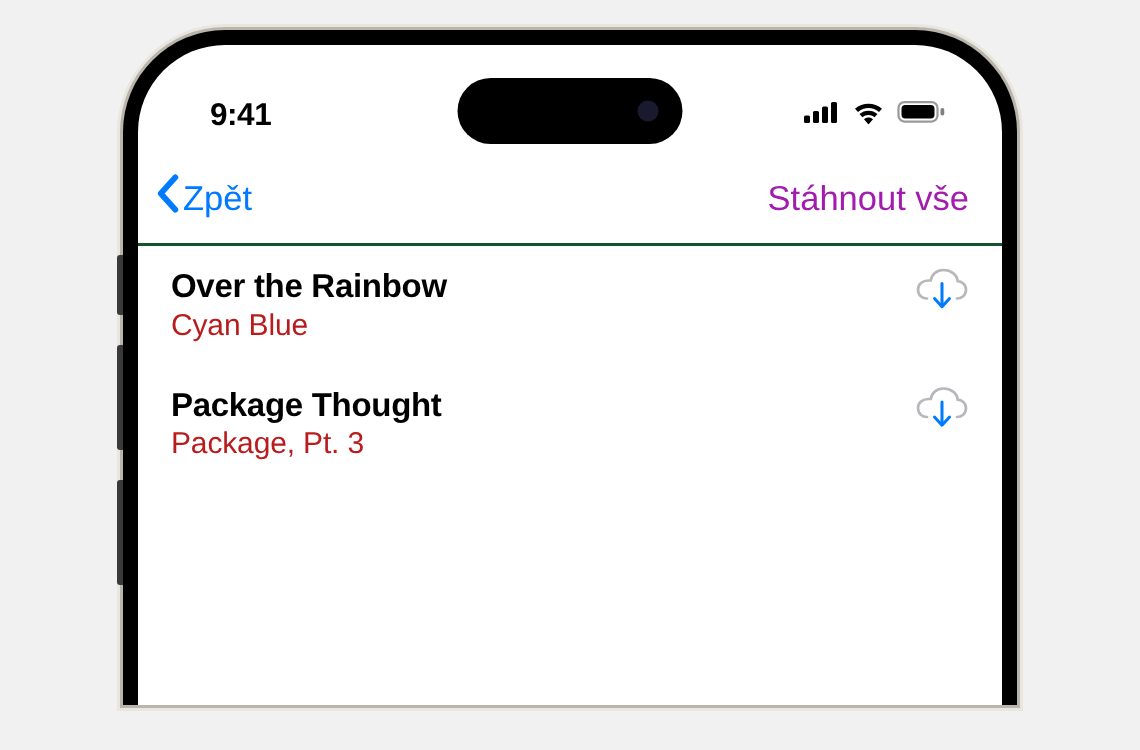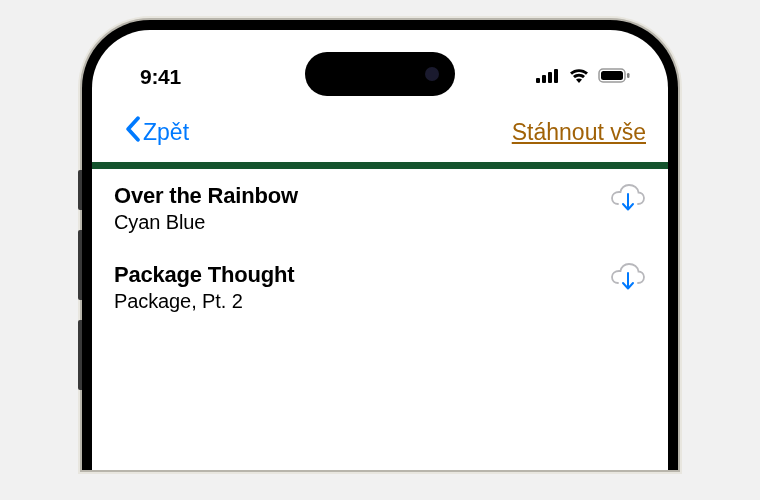--- a/index.html
+++ b/index.html
@@ -65,57 +65,56 @@
     }
     .status-icons {
       display: flex;
       align-items: center;
       gap: 8px;
     }
     .nav-bar {
       display: flex;
       justify-content: space-between;
       align-items: center;
-      padding: 18px 22px 14px 32px;
-      border-bottom: 7px solid #14532d;
+      padding: 18px 22px 14px 11px;
+      border-bottom: 2px solid #14532d;
     }
     .back-button {
       display: flex;
       align-items: center;
       gap: 2px;
       color: #007aff;
       font-size: 23px;
       cursor: pointer;
     }
     .nav-action {
-      color: #a16207;
+      color: #a21caf;
       font-size: 23px;
       cursor: pointer;
-      text-decoration: underline;
     }
     .list-item {
       display: flex;
       justify-content: space-between;
       align-items: flex-start;
       padding: 14px 22px 14px 22px;
     }
     .list-text {
       display: flex;
       flex-direction: column;
       gap: 2px;
     }
     .list-title {
       font-size: 22px;
       font-weight: 700;
       color: #000;
       letter-spacing: -0.2px;
     }
     .list-subtitle {
       font-size: 20px;
-      color: #000000;
+      color: #b91c1c;
       letter-spacing: -0.1px;
     }
     .download-btn {
       cursor: pointer;
     }
     .side-button {
       position: absolute;
       left: -4px;
       width: 4px;
       background: #3a3a3a;
@@ -183,21 +182,21 @@
             <path d="M28 21 C31 21 34 19 34 15 C34 11.5 31 9.5 28.5 9.5 C28 5 24 2 19 2 C14.5 2 11 5 10.5 9 C10 9 9.5 9 9 9 C5 9 2 11.5 2 15 C2 19 5 21 8 21" fill="none" stroke="#b8b8bc" stroke-width="1.8" stroke-linecap="round"></path>
             <line x1="18" y1="11" x2="18" y2="26" stroke="#007aff" stroke-width="2" stroke-linecap="round"></line>
             <path d="M13 21 L18 26.5 L23 21" fill="none" stroke="#007aff" stroke-width="2" stroke-linecap="round" stroke-linejoin="round"></path>
           </svg>
       </div>
     </div>
 
     <div class="list-item">
       <div class="list-text">
         <div class="list-title">Package Thought</div>
-        <div class="list-subtitle">Package, Pt. 2</div>
+        <div class="list-subtitle">Package, Pt. 3</div>
       </div>
       <div class="download-btn">
         <svg width="36" height="30" viewBox="0 0 36 30">
             <path d="M28 21 C31 21 34 19 34 15 C34 11.5 31 9.5 28.5 9.5 C28 5 24 2 19 2 C14.5 2 11 5 10.5 9 C10 9 9.5 9 9 9 C5 9 2 11.5 2 15 C2 19 5 21 8 21" fill="none" stroke="#b8b8bc" stroke-width="1.8" stroke-linecap="round"></path>
             <line x1="18" y1="11" x2="18" y2="26" stroke="#007aff" stroke-width="2" stroke-linecap="round"></line>
             <path d="M13 21 L18 26.5 L23 21" fill="none" stroke="#007aff" stroke-width="2" stroke-linecap="round" stroke-linejoin="round"></path>
           </svg>
       </div>
     </div>
 

